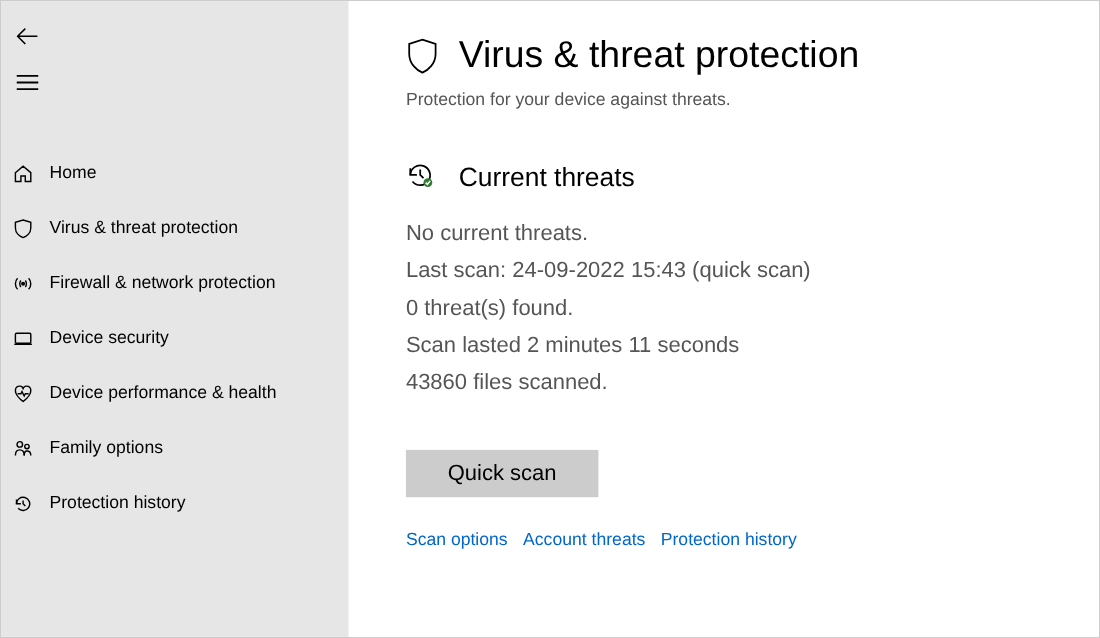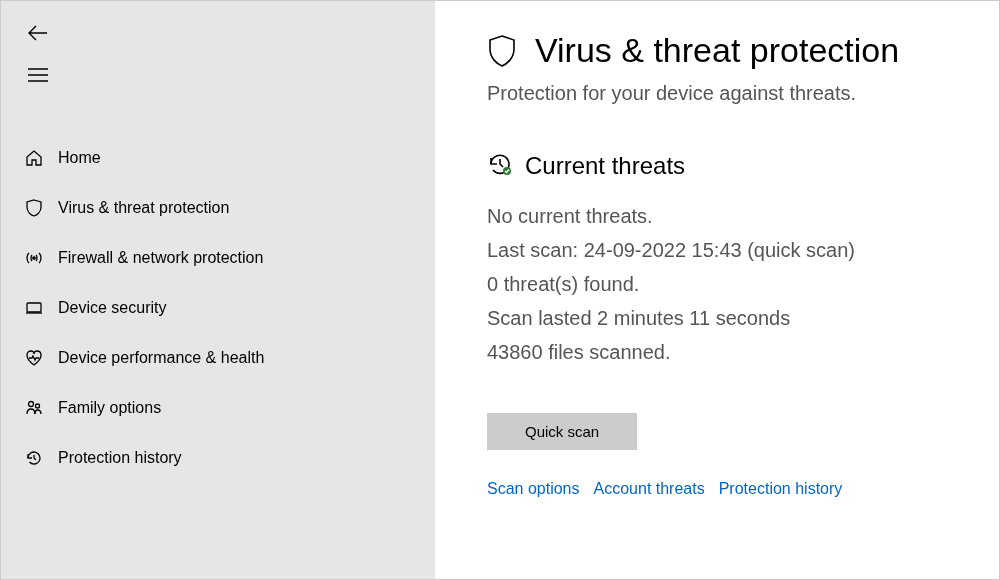--- a/index.html
+++ b/index.html
@@ -6,26 +6,25 @@
     body {
       font-family: "Segoe UI", -apple-system, sans-serif;
       width: 1000px;
       height: 580px;
       background: #fff;
       border: 1px solid #ccc;
       display: flex;
       overflow: hidden;
     }
     .sidebar {
-      width: 434px;
+      width: 316px;
       background: #e6e6e6;
       display: flex;
       flex-direction: column;
       padding-top: 18px;
-      padding-left: 13px;
     }
     .top-icons {
       padding-left: 10px;
       margin-bottom: 30px;
     }
     .top-icons .back-btn, .top-icons .menu-btn {
       width: 32px;
       height: 32px;
       display: flex;
       align-items: center;
@@ -69,48 +68,48 @@
       gap: 18px;
       margin-bottom: 12px;
     }
     .page-header .icon svg { display: block; }
     .page-title {
       font-size: 34px;
       font-weight: 400;
       color: #000;
     }
     .page-subtitle {
-      font-size: 20px;
+      font-size: 16px;
       color: #555;
       margin-bottom: 46px;
     }
     .section-header {
       display: flex;
       align-items: center;
-      gap: 12px;
+      gap: 22px;
       margin-bottom: 18px;
     }
     .section-header .icon { position: relative; }
     .section-title {
       font-size: 24px;
       font-weight: 400;
       color: #000;
     }
     .status-lines {
       color: #555;
       font-size: 20px;
       line-height: 1.7;
       margin-bottom: 44px;
     }
     .status-lines div { }
     .quick-scan-btn {
       background: #cccccc;
       border: none;
       padding: 10px 38px;
-      font-size: 15px;
+      font-size: 20px;
       color: #000;
       cursor: pointer;
       margin-bottom: 30px;
       font-family: inherit;
     }
     .link-list {
       display: flex;
       flex-direction: row;
       gap: 14px;
     }

